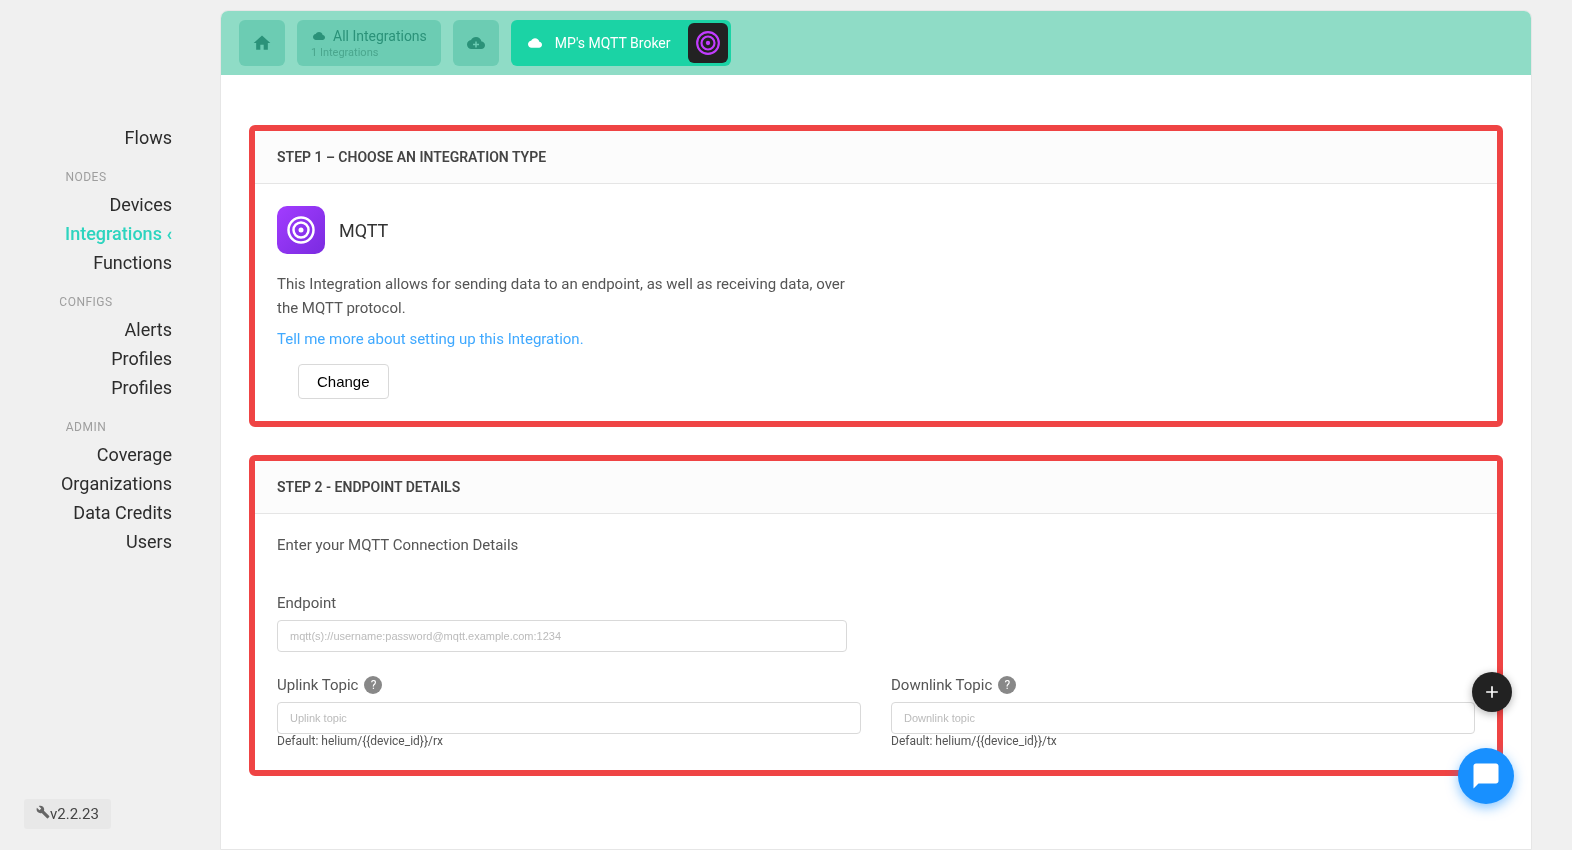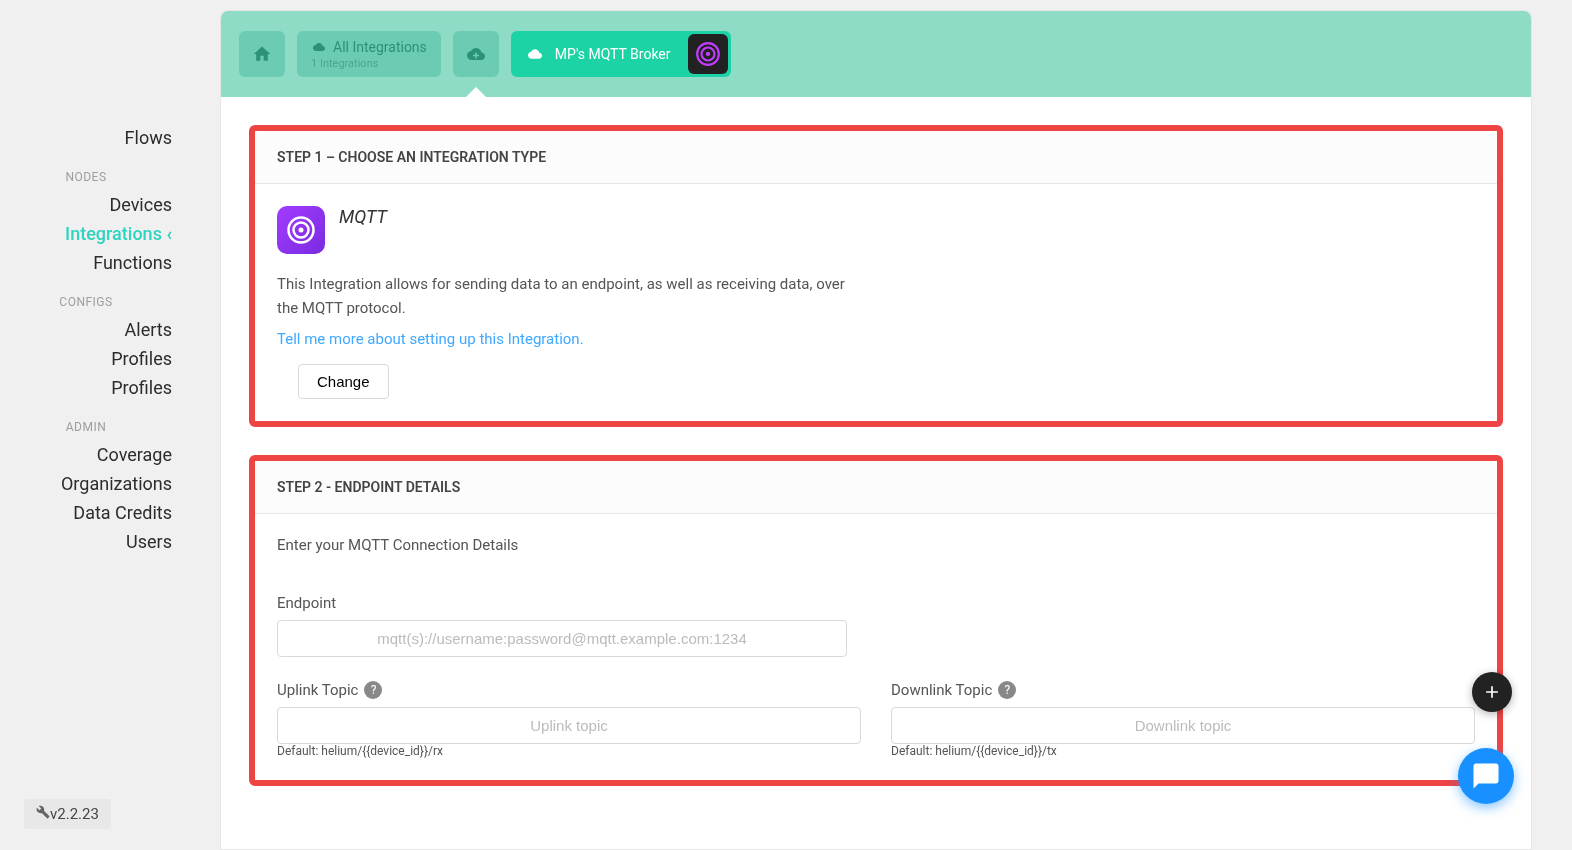--- a/index.html
+++ b/index.html
@@ -58,21 +58,21 @@
   .main {
     position: absolute;
     left: 220px; right: 40px; top: 10px; bottom: 0;
     background: #fff;
     border-radius: 8px 8px 0 0;
     overflow: hidden;
     border: 1px solid #e6e6e6;
   }
   .top-bar {
     background: #8fdcc6;
-    height: 86px;
+    height: 64px;
     display: flex;
     align-items: center;
     padding: 0 18px;
     gap: 12px;
     position: relative;
   }
   .tb-btn {
     background: #6cccb3;
     border-radius: 6px;
     height: 46px;
@@ -145,23 +145,23 @@
     font-weight: 600;
     color: #444;
     background: #fcfcfc;
     border-radius: 6px 6px 0 0;
   }
   .card-body {
     padding: 22px;
   }
   .mqtt-row {
     display: flex;
+    align-items: center;
     gap: 14px;
     margin-bottom: 18px;
-    font-style: italic;
   }
   .mqtt-badge {
     width: 48px; height: 48px;
     background: linear-gradient(135deg, #a23cff, #7a2be0);
     border-radius: 10px;
     display: flex; align-items: center; justify-content: center;
   }
   .mqtt-title { font-size: 18px; color: #333; }
   .desc { font-size: 15px; color: #555; line-height: 1.6; max-width: 580px; }
   .link { color: #40a9ff; font-size: 15px; margin-top: 10px; display: inline-block; cursor: pointer; }
@@ -175,23 +175,22 @@
     cursor: pointer;
     margin-left: 21px;
   }
   .form-intro { font-size: 15px; color: #555; margin-bottom: 40px; }
   .form-label { font-size: 15px; color: #555; margin-bottom: 8px; display:flex; align-items:center; gap:6px;}
   .input {
     width: 100%;
     border: 1px solid #d9d9d9;
     border-radius: 4px;
     padding: 9px 12px;
-    font-size: 15px;
+    font-size: 11px;
     color: #3b82f6;
-    text-align: center;
   }
   .input::placeholder { color: #bbb; }
   .endpoint-block { max-width: 570px; margin-bottom: 24px; }
   .two-col { display: flex; gap: 30px; }
   .col { flex: 1; }
   .hint { font-size: 12px; color: #555; }
   .help-dot {
     width: 18px; height: 18px; border-radius: 50%;
     background: #888; color: #fff; font-size: 12px;
     display: inline-flex; align-items: center; justify-content: center;

